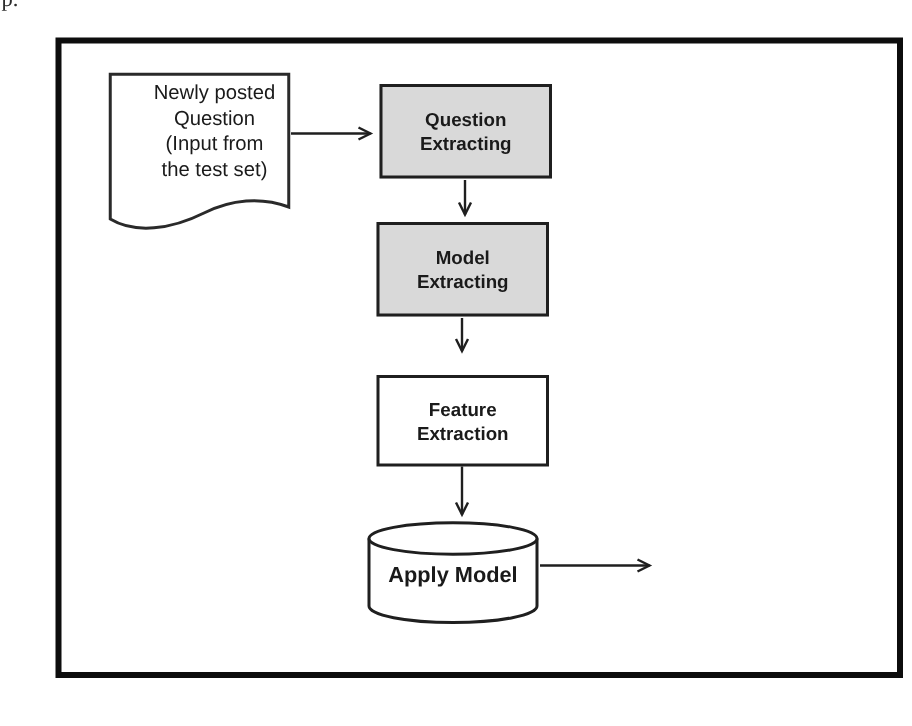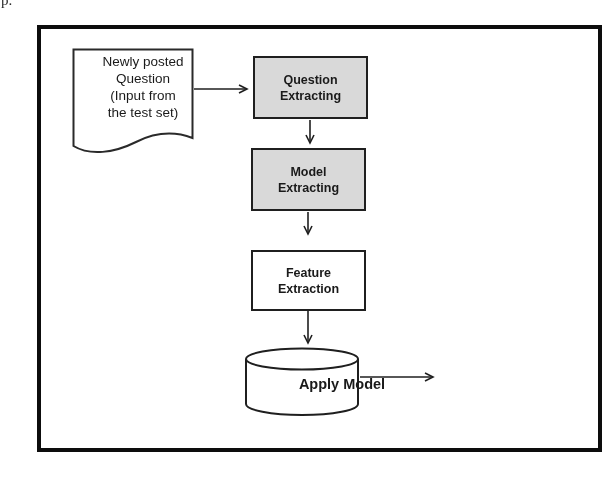--- a/index.html
+++ b/index.html
@@ -63,21 +63,20 @@
     white-space: pre-line;
     padding-left: 20px;
   }
   .cyl-label {
     position: absolute;
     left: 246px; top: 367px; width: 112px; height: 34px;
     display: flex; align-items: center; justify-content: center;
     font-weight: bold;
     font-size: 14.5px;
     white-space: pre-line;
-    margin-left: 40px;
   }
 </style>
 </head>
 <body>
 
 <div class="canvas">
 
   <span class="page-fragment">p.</span>
 
   <div class="frame"></div>

